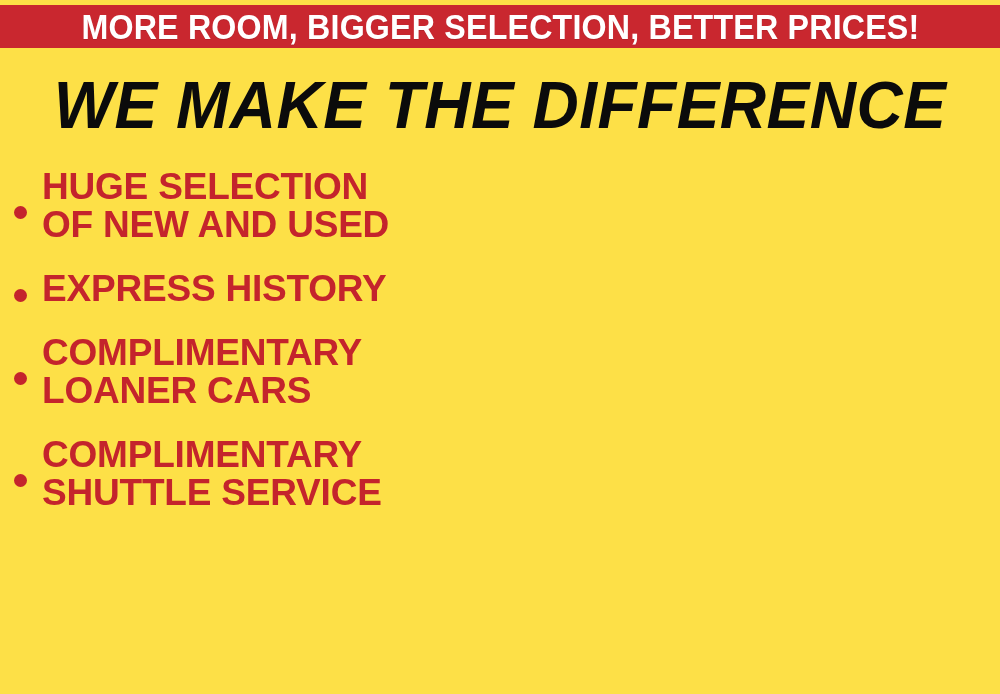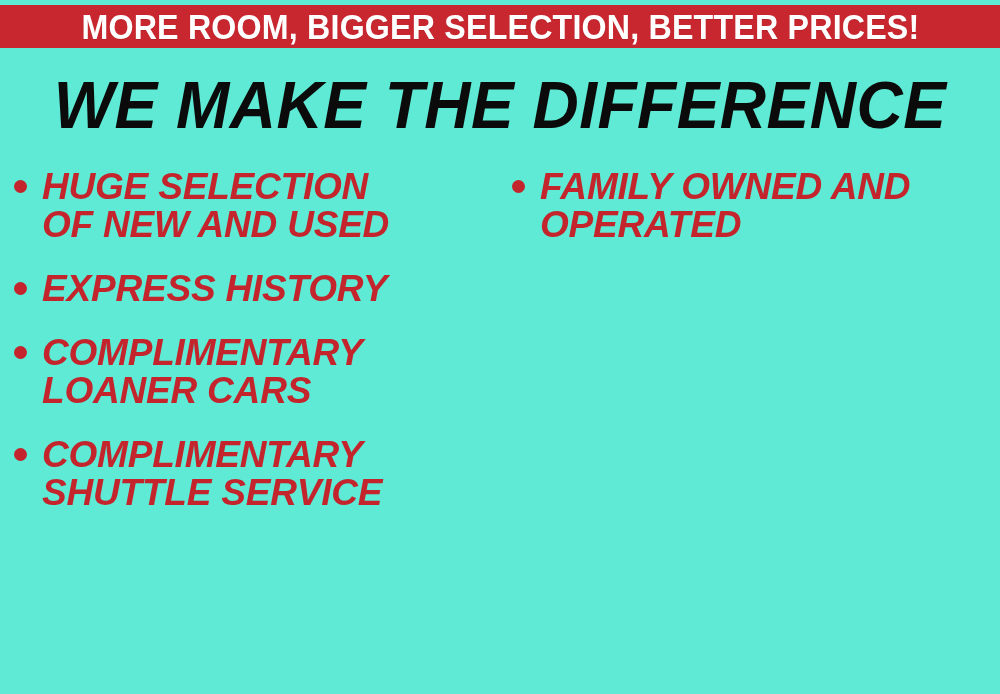--- a/index.html
+++ b/index.html
@@ -11,21 +11,21 @@
     width: 1000px;
     height: 694px;
     background: #ffffff;
     font-family: "Liberation Sans", sans-serif;
     overflow: hidden;
   }
   .poster {
     position: relative;
     width: 1000px;
     height: 694px;
-    background: #5eead4;
+    background: #fde047;
     box-sizing: border-box;
   }
 
   
   .banner {
     position: absolute;
     left: 0;
     top: 5px;
     width: 1000px;
     height: 43px;
@@ -86,29 +86,28 @@
     padding-top: 6px;
   }
   .col-right {
     width: 500px;
     padding-left: 12px;
     padding-top: 6px;
   }
 
   .bullet-item {
     display: flex;
-    align-items: flex-start;
+    align-items: center;
     color: #c4242c;
     font-family: "Liberation Sans", sans-serif;
     font-weight: 700;
     font-size: 37px;
     line-height: 38px;
     letter-spacing: -0.2px;
     white-space: pre-line;
-    font-style: italic;
   }
   .col-left .bullet-item { margin-bottom: 26px; }
   .col-right .bullet-item { margin-bottom: 24px; }
 
   .bullet-dot {
     flex: 0 0 auto;
     width: 13px;
     height: 13px;
     border-radius: 50%;
     background: #c4242c;
@@ -163,24 +162,19 @@
       </div>
 
     </div>
 
     <div class="col col-right">
 
 
 
 
 
-      <div class="bullet-item">
-        <span class="bullet-dot"></span>
-        <span class="bullet-label">FAMILY OWNED AND
-OPERATED</span>
-      </div>
 
 
     </div>
 
   </div>
 
 </div>
 
 </body></html>

